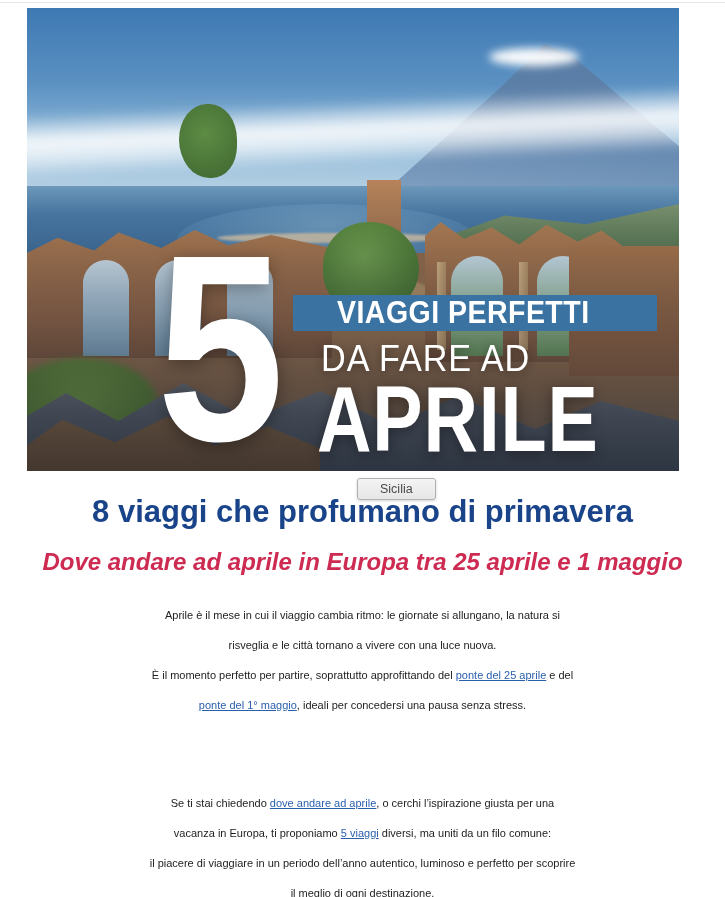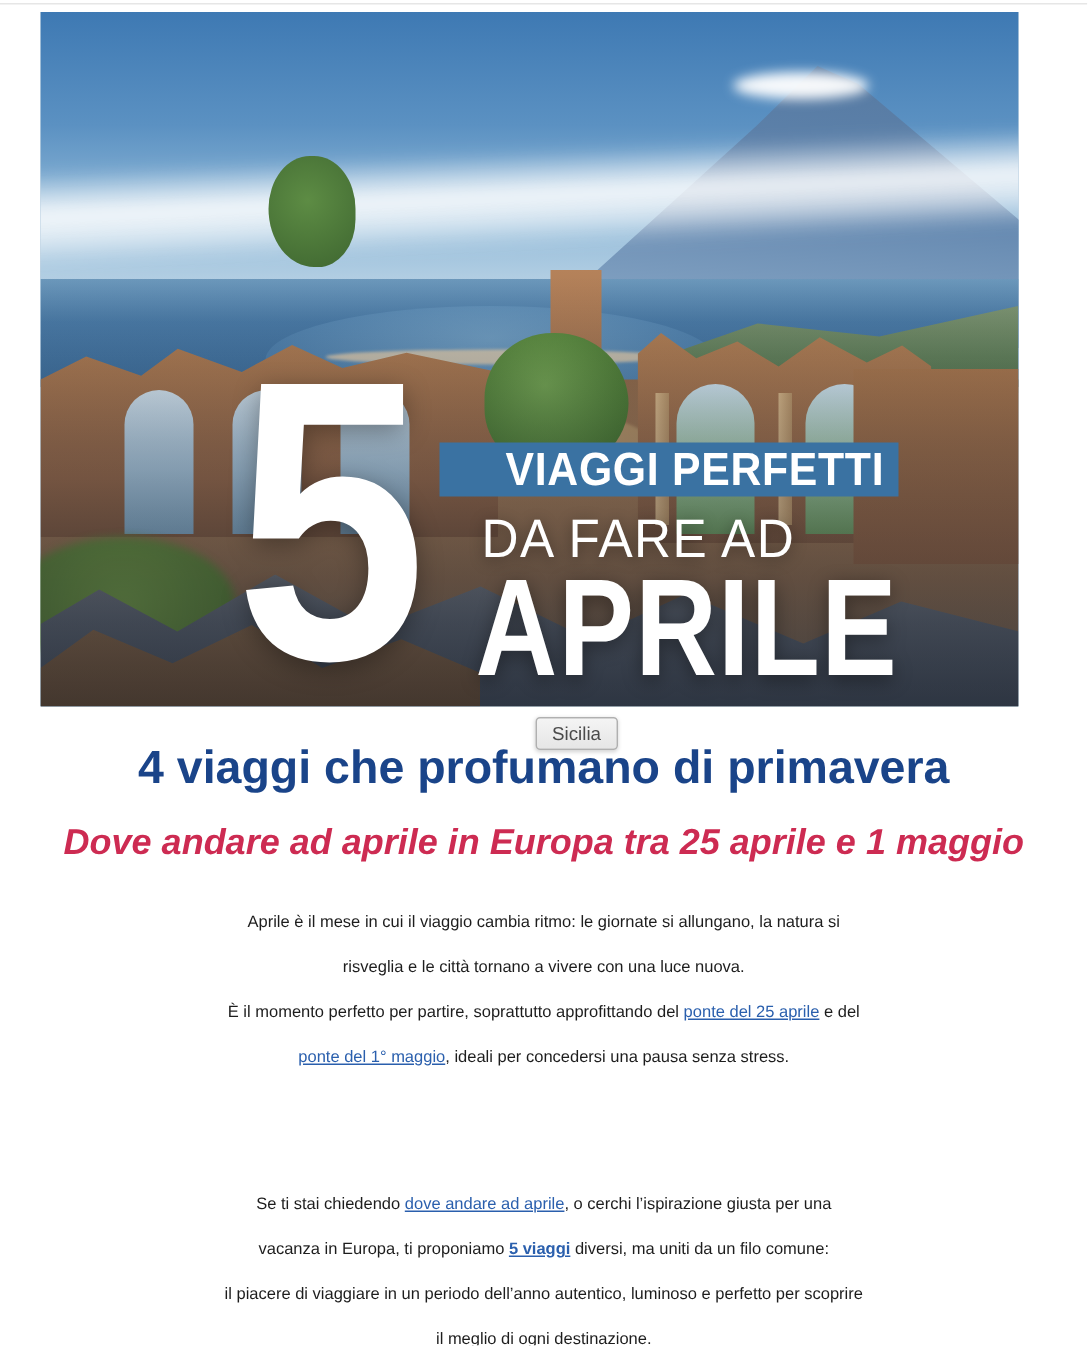--- a/index.html
+++ b/index.html
@@ -64,45 +64,45 @@
   .rocks-tan { left:0; bottom:0; width:45%; height:64px; opacity:.95;
     background:linear-gradient(180deg,#8a6a4c,#6e5238);
     clip-path:polygon(0 60%,12% 20%,30% 55%,48% 15%,64% 60%,82% 30%,100% 65%,100% 100%,0 100%); }
   .dim { left:0; top:0; width:100%; height:100%;
     background:linear-gradient(180deg,rgba(15,25,40,0) 38%,rgba(15,25,40,.22) 62%,rgba(12,18,30,.42) 100%); }
 
   
   .big5 { left:130px; top:207px; font-size:266px; line-height:1; font-weight:bold; color:#fff;
     transform:scaleX(.86); transform-origin:left top; letter-spacing:-6px;
     text-shadow:0 4px 18px rgba(0,0,0,.35); }
-  .banner { left:266px; top:287px; width:306px; height:36px; background:var(--banner-color);
+  .banner { left:266px; top:287px; width:364px; height:36px; background:var(--banner-color);
     display:flex; align-items:center; padding-left:44px; box-sizing:border-box; }
   .banner-text { position:static; font-size:31px; font-weight:bold; color:#fff; letter-spacing:.5px;
     transform:scaleX(.92); transform-origin:left; white-space:nowrap; }
   .dafare { left:294px; top:330px; font-size:36px; font-weight:normal; color:#fff; letter-spacing:1px;
     transform:scaleX(.95); transform-origin:left; text-shadow:0 2px 10px rgba(0,0,0,.4); white-space:nowrap; }
   .aprile { left:290px; top:365px; font-size:92px; line-height:1; font-weight:bold; color:#fff; letter-spacing:1px;
     transform:scaleX(.82); transform-origin:left; text-shadow:0 3px 14px rgba(0,0,0,.4); white-space:nowrap; }
 
   
   .tooltip { position:absolute; left:357px; top:478px;
     background:linear-gradient(180deg,#f4f4f4,#e6e6e6); border:1px solid #b0b0b0; border-radius:3px;
-    padding:3px 10px; font-size:12.5px; color:#4a4a4a; box-shadow:0 1px 3px rgba(0,0,0,.18); }
+    padding:3px 22px; font-size:12.5px; color:#4a4a4a; box-shadow:0 1px 3px rgba(0,0,0,.18); }
 
   
   .article-title { position:absolute; left:0; right:0; top:494px; margin:0; text-align:center;
     font-size:31px; font-weight:bold; color:var(--title-color); }
   .article-subtitle { position:absolute; left:0; right:0; top:548px; margin:0; text-align:center;
     font-size:24px; font-weight:bold; font-style:italic; color:var(--subtitle-color); }
   .body-par { position:absolute; left:50%; transform:translateX(-50%); width:700px; margin:0;
     text-align:center; font-size:11px; line-height:30px; color:#1d1d1d; }
   .par-1 { top:600px; }
   .par-2 { top:754px;margin-top:34px; }
   .body-link { color:var(--link-color); text-decoration:underline; }
-  .body-link.bold { font-weight:bold; }
+  .body-link.bold { font-weight:normal; }
 </style>
 </head>
 <body>
 
 <div class="page" style="--banner-color: #3a72a2; --title-color: #1a4489; --subtitle-color: #cd2b52; --link-color: #2a5fad;">
   <div class="top-divider"></div>
 
   <figure class="hero" style="margin:0;">
     <div class="sky"></div>
     <div class="etna"></div>
@@ -137,18 +137,18 @@
     <div class="big5">5</div>
     <div class="banner">
       <span class="banner-text">VIAGGI PERFETTI</span>
     </div>
     <div class="dafare">DA FARE AD</div>
     <div class="aprile">APRILE</div>
   </figure>
 
   <div class="tooltip">Sicilia</div>
 
-  <h1 class="article-title">4 viaggi che profumano di primavera</h1>
+  <h1 class="article-title">8 viaggi che profumano di primavera</h1>
   <h2 class="article-subtitle">Dove andare ad aprile in Europa tra 25 aprile e 1 maggio</h2>
 
   <p class="body-par par-1"><span>Aprile è il mese in cui il viaggio cambia ritmo: le giornate si allungano, la natura si</span><br><span>risveglia e le città tornano a vivere con una luce nuova.</span><br><span>È il momento perfetto per partire, soprattutto approfittando del </span><a href="#" class="body-link">ponte del 25 aprile</a><span> e del</span><br><a href="#" class="body-link">ponte del 1° maggio</a><span>, ideali per concedersi una pausa senza stress.</span></p>
   <p class="body-par par-2"><span>Se ti stai chiedendo </span><a href="#" class="body-link">dove andare ad aprile</a><span>, o cerchi l’ispirazione giusta per una</span><br><span>vacanza in Europa, ti proponiamo </span><a href="#" class="body-link bold">5 viaggi</a><span> diversi, ma uniti da un filo comune:</span><br><span>il piacere di viaggiare in un periodo dell’anno autentico, luminoso e perfetto per scoprire</span><br><span>il meglio di ogni destinazione.</span></p>
 </div>
 
 </body></html>

